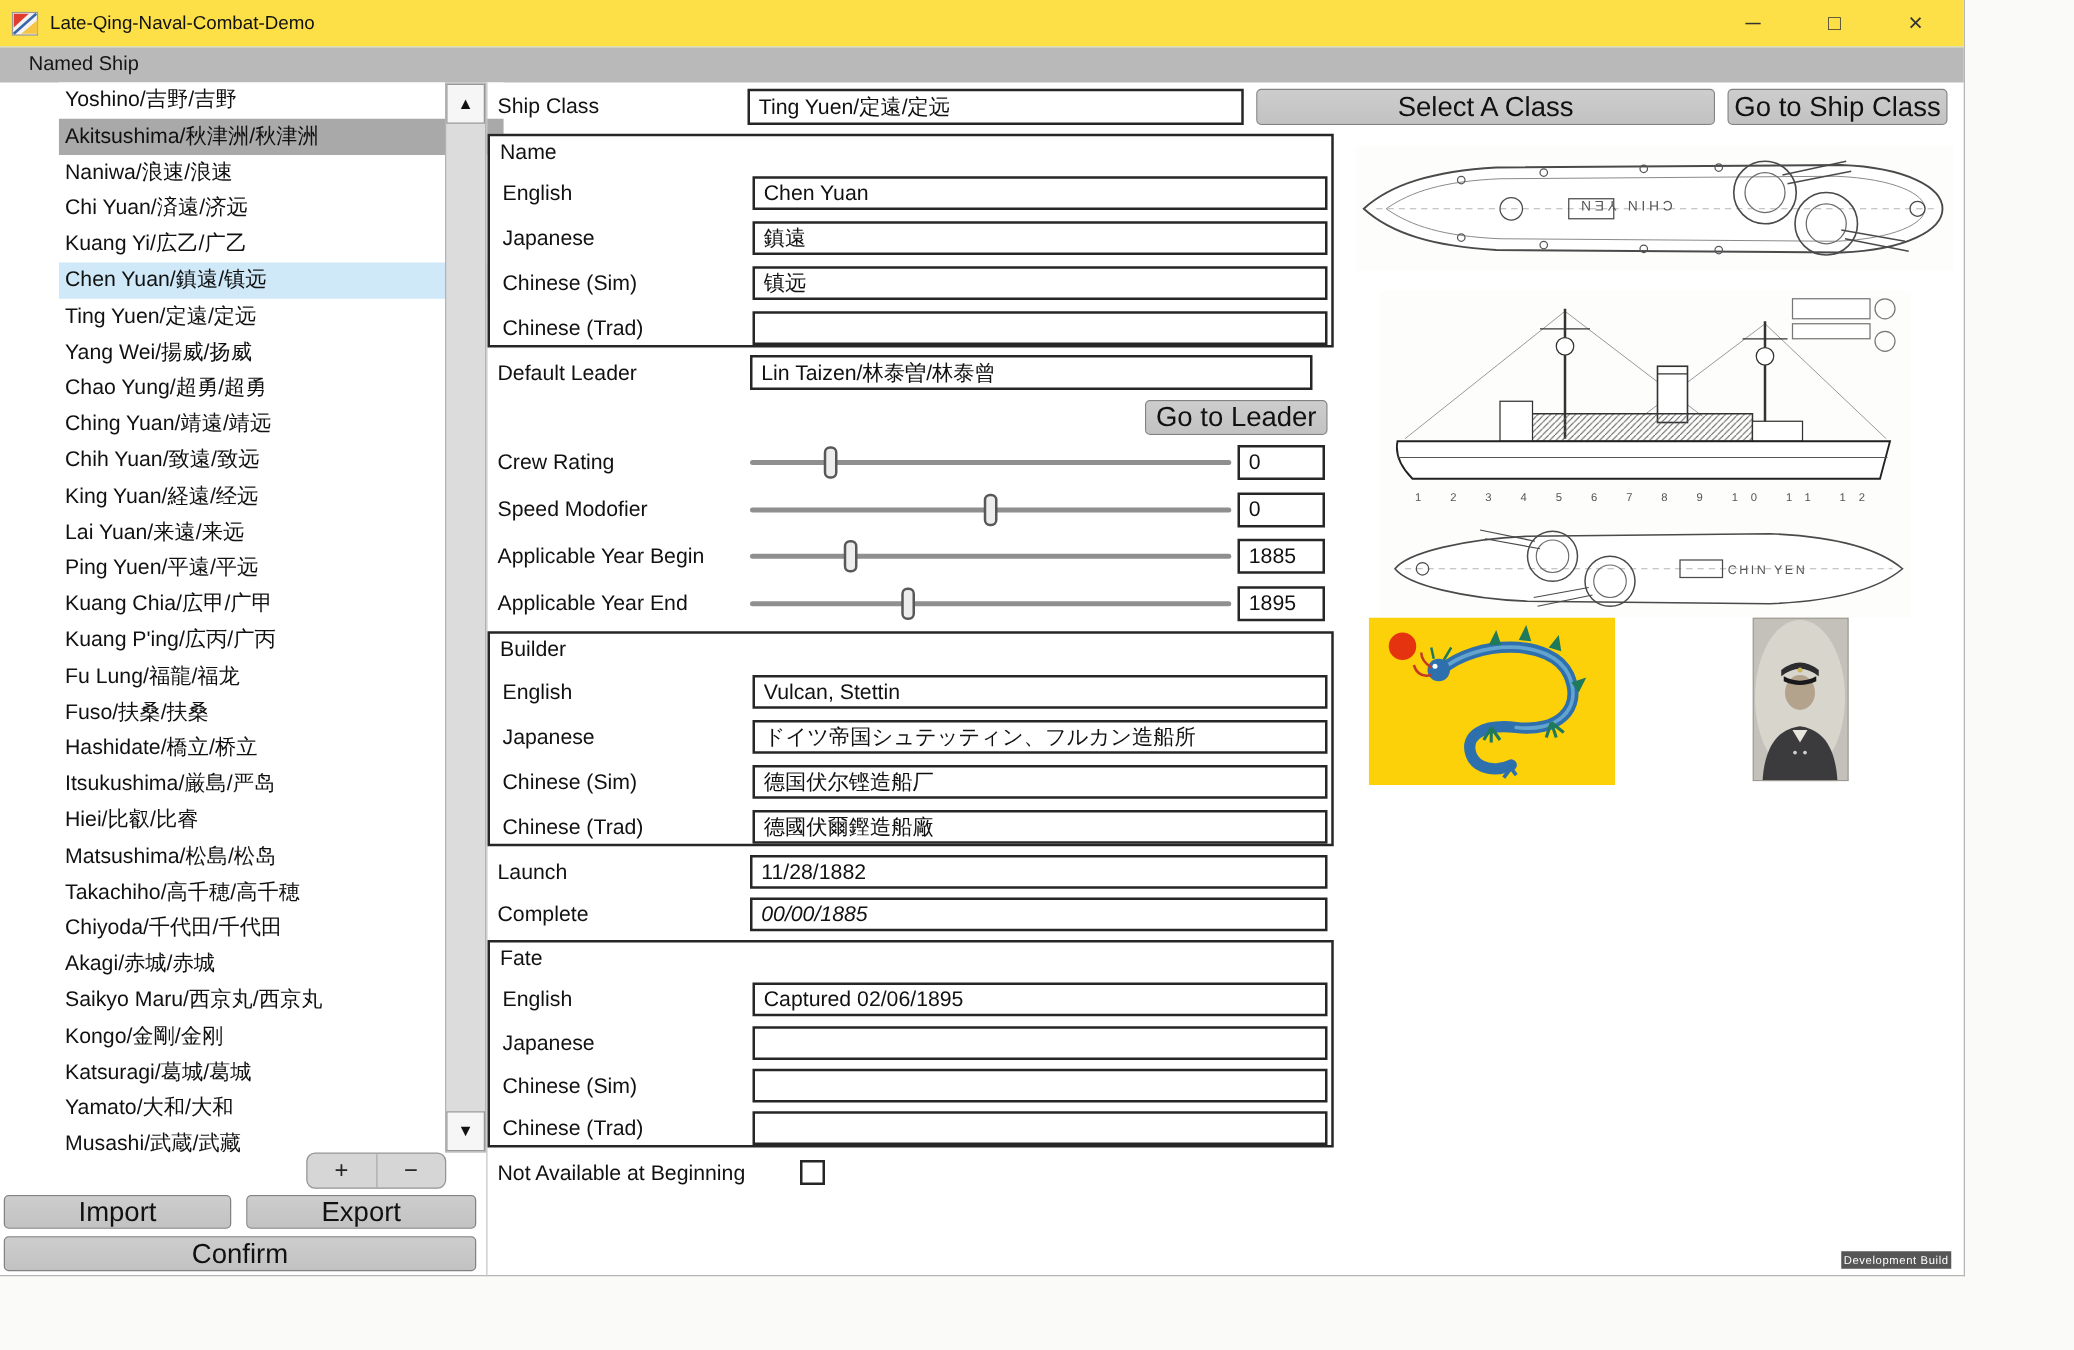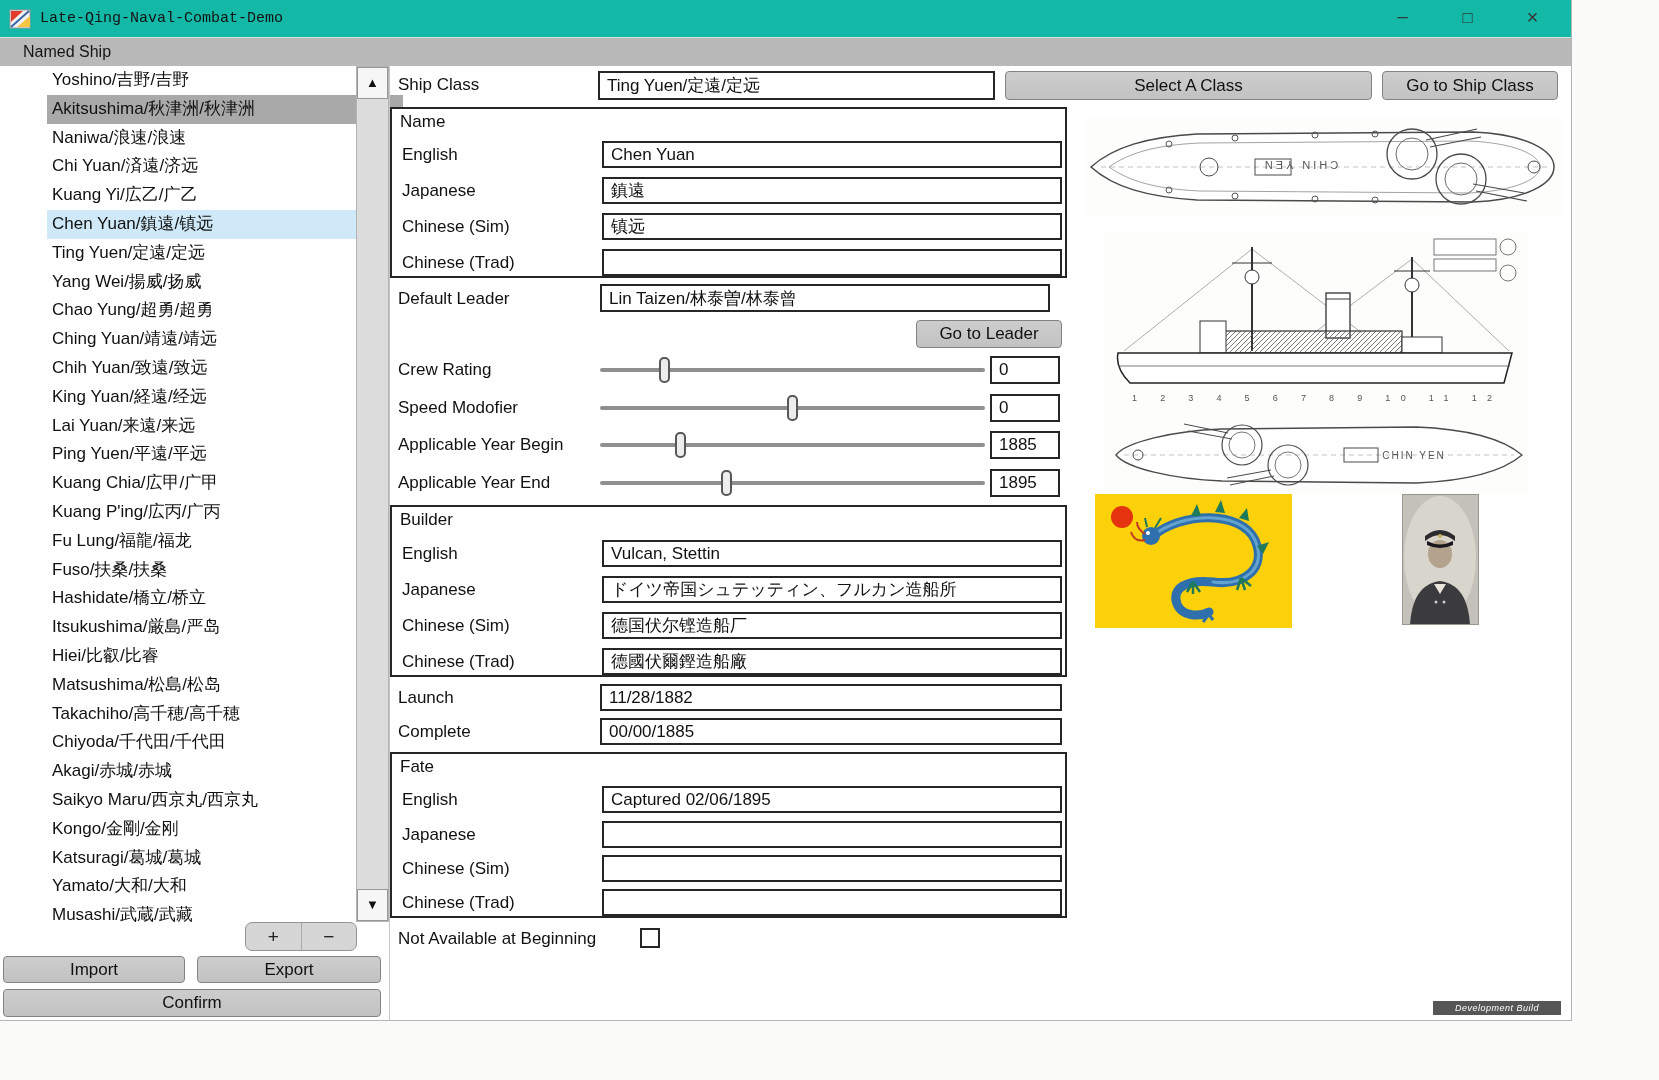--- a/index.html
+++ b/index.html
@@ -3,21 +3,21 @@
 <meta charset="utf-8">
 <style>
   * { margin:0; padding:0; box-sizing:border-box; }
   html,body { width:1659px; height:1080px; overflow:hidden; background:#fafaf8;
               font-family:"Liberation Sans", sans-serif; color:#111; }
   .window { position:absolute; left:0; top:0; width:1572px; height:1021px;
             background:#fff; border-right:1px solid #b5b5b5; border-bottom:1px solid #b5b5b5; }
 
   
   .titlebar { position:absolute; left:0; top:0; width:100%; height:38px;
-              background:#14b8a6; border-bottom:1px solid #d4e2d6;font-family:Liberation Mono, monospace; }
+              background:#fde047; border-bottom:1px solid #d4e2d6; }
   .app-icon { position:absolute; left:9px; top:8px; width:22px; height:22px; }
   .win-title { position:absolute; left:40px; top:0; line-height:38px; font-size:15px; color:#121212; }
   .win-btn { position:absolute; top:0; width:65px; height:38px; text-align:center;
              line-height:38px; font-size:17px; color:#333; cursor:default; }
 
   
   .menubar { position:absolute; left:0; top:38px; width:100%; height:28px; background:#b9b9b9; }
   .menubar-label { margin-left:23px; line-height:28px; font-size:16px; color:#161616; display:inline-block; }
 
   
@@ -29,21 +29,21 @@
   .sel-blue { background:#cfe9f8; }
   .scrollbar { position:absolute; left:356px; top:66px; width:33px; height:856px;
                background:#dcdcdc; border:1px solid #b3b3b3; }
   .scroll-btn { position:absolute; left:0; width:100%; height:32px; background:#f6f6f6;
                 border:1px solid #979797; text-align:center; line-height:30px; font-size:13px; color:#111; }
   .vsep { position:absolute; left:389px; top:66px; width:1px; height:955px; background:#c6c6c6; }
 
   
   .btn { position:absolute; display:flex; align-items:center; justify-content:center;
          background:linear-gradient(#cdcdcd,#c2c2c2); border:1px solid #828282;
-         border-radius:4px; font-size:17px; color:#111; cursor:default; }
+         border-radius:4px; font-size:22px; color:#111; cursor:default; }
   .field { position:absolute; background:#fff; border:2px solid #262626;
            font-size:17px; padding:0 7px; color:#111; font-family:inherit; outline:none; }
   .flabel { position:absolute; font-size:17px; line-height:28px; color:#111; white-space:nowrap; }
   .groupbox { position:absolute; border:2px solid #262626; background:#fff; }
   .glabel { position:absolute; left:8px; top:3px; font-size:17px; }
   .grow-label { position:absolute; left:10px; font-size:17px; line-height:27px; white-space:nowrap; }
   .grow-input { position:absolute; left:210px; width:460px; height:27px; }
 
   
   .pm { position:absolute; left:245px; top:922px; width:112px; height:29px;
@@ -57,21 +57,21 @@
                    background:#ededed; border:2px solid #585858; border-radius:5px; }
 
   
   .checkbox { position:absolute; width:20px; height:20px; border:2px solid #262626; background:#fff; }
 
   
   .img-panel { position:absolute; background:#fdfdfc; }
   .img-panel svg { display:block; }
 
   .watermark { position:absolute; right:10px; top:1001px; background:rgba(72,72,72,.92);
-               color:#fff; font-size:9px; padding:2px 22px; letter-spacing:.5px;font-style:italic; }
+               color:#fff; font-size:9px; padding:2px 2px; letter-spacing:.5px; }
 </style>
 </head>
 <body>
 
 <div class="window">
 
   <div class="titlebar">
     <svg class="app-icon" viewBox="0 0 22 22">
       <rect x="1" y="2" width="20" height="18" fill="#f3f3f3" stroke="#999"></rect>
       <polygon points="2,3 14,3 2,14" fill="#e23c2e"></polygon>
@@ -194,21 +194,21 @@
     <input class="field grow-input" style="top: 69px;" value="ドイツ帝国シュテッティン、フルカン造船所">
     <span class="grow-label" style="top:105px;">Chinese (Sim)</span>
     <input class="field grow-input" style="top: 105px;" value="德国伏尔铿造船厂">
     <span class="grow-label" style="top:141px;">Chinese (Trad)</span>
     <input class="field grow-input" style="top: 141px;" value="德國伏爾鏗造船廠">
   </div>
 
   <span class="flabel" style="left:398px; top:684px;">Launch</span>
   <input class="field" style="left: 600px; top: 684px; width: 462px; height: 27px;" value="11/28/1882">
   <span class="flabel" style="left:398px; top:718px;">Complete</span>
-  <input class="field" style="left: 600px; top: 718px; width: 462px; height: 27px;" value="00/00/1885">
+  <input class="field" style="left: 600px; top: 718px; width: 462px; height: 27px; font-style: italic;" value="00/00/1885">
 
   <div class="groupbox" style="left:390px; top:752px; width:677px; height:166px;">
     <span class="glabel">Fate</span>
     <span class="grow-label" style="top:32px;">English</span>
     <input class="field grow-input" style="top: 32px;" value="Captured 02/06/1895">
     <span class="grow-label" style="top:67px;">Japanese</span>
     <input class="field grow-input" style="top: 67px;" value="">
     <span class="grow-label" style="top:101px;">Chinese (Sim)</span>
     <input class="field grow-input" style="top: 101px;" value="">
     <span class="grow-label" style="top:135px;">Chinese (Trad)</span>

